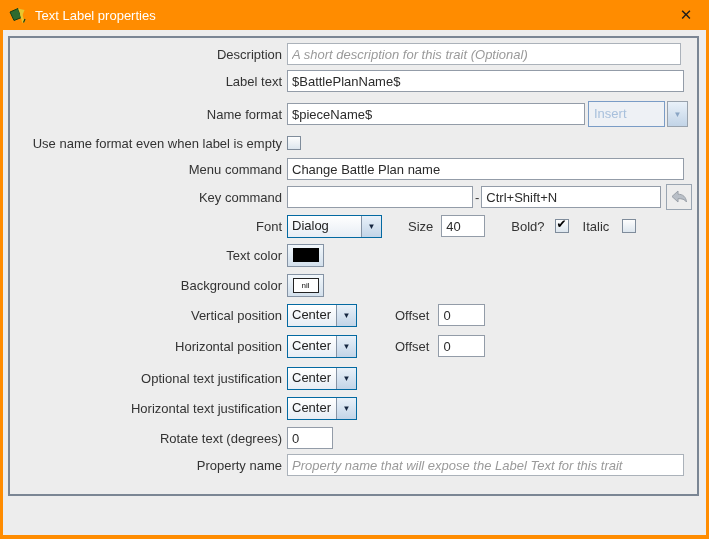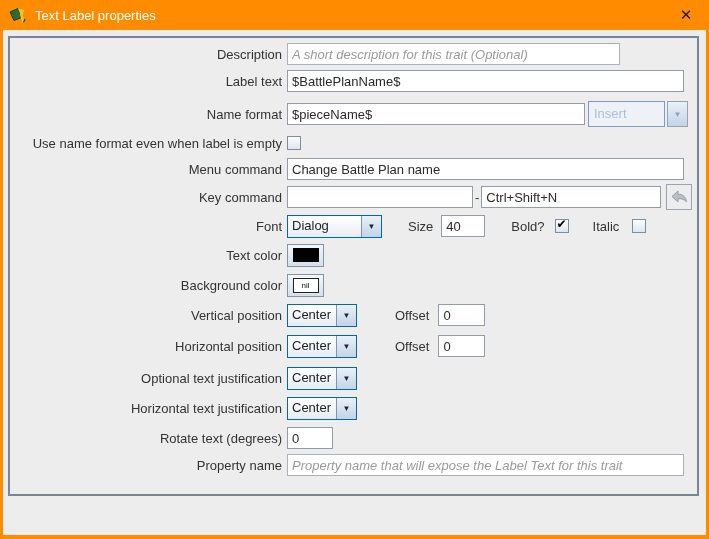--- a/index.html
+++ b/index.html
@@ -145,21 +145,21 @@
     <div class="close-btn">
       <span>✕</span>
     </div>
   </div>
 
   <div class="content-bg"></div>
   <div class="panel-border"></div>
 
   <div class="row" style="top:41px">
     <span class="lbl">Description</span>
-    <input class="field light-border" style="width: 333px;" placeholder="A short description for this trait (Optional)">
+    <input class="field light-border" style="width: 394px;" placeholder="A short description for this trait (Optional)">
   </div>
 
   <div class="row" style="top:68px">
     <span class="lbl">Label text</span>
     <input class="field" style="width: 397px;" value="$BattlePlanName$">
   </div>
 
   <div class="row" style="top:101px">
     <span class="lbl">Name format</span>
     <input class="field" style="width: 298px;" value="$pieceName$">
@@ -196,21 +196,21 @@
     <span class="combo" style="width:95px">
       <span class="combo-text">Dialog</span>
       <span class="combo-arrow">
           <span>▼</span>
         </span>
     </span>
     <span class="mono-gap-26">Size</span>
     <input class="field gap8" style="width: 44px;" value="40">
     <span style="margin-left:26px">Bold?</span>
     <span class="cb checked" style="margin-left:10px"></span>
-    <span style="margin-left:24px">Italic</span>
+    <span style="margin-left:14px">Italic</span>
     <span class="cb" style="margin-left:13px"></span>
   </div>
 
   <div class="row" style="top:242px">
     <span class="lbl">Text color</span>
     <span class="color-btn">
       <span class="swatch-black"></span>
     </span>
   </div>
 

